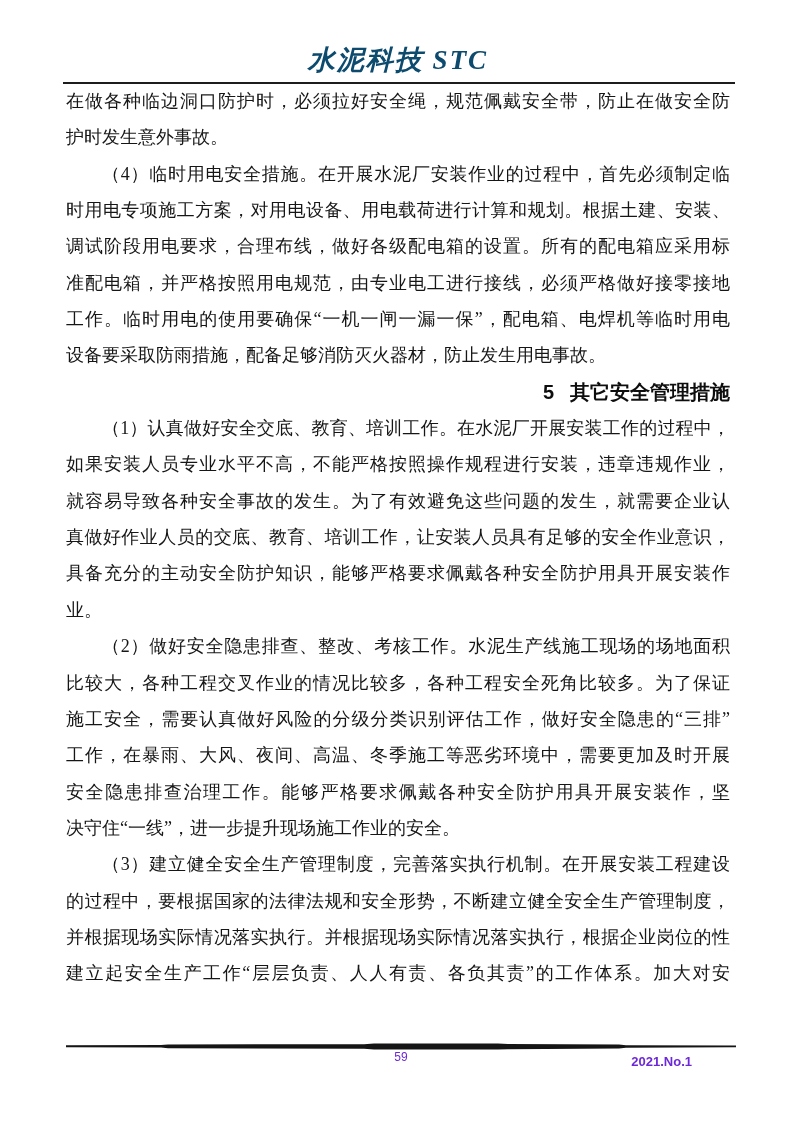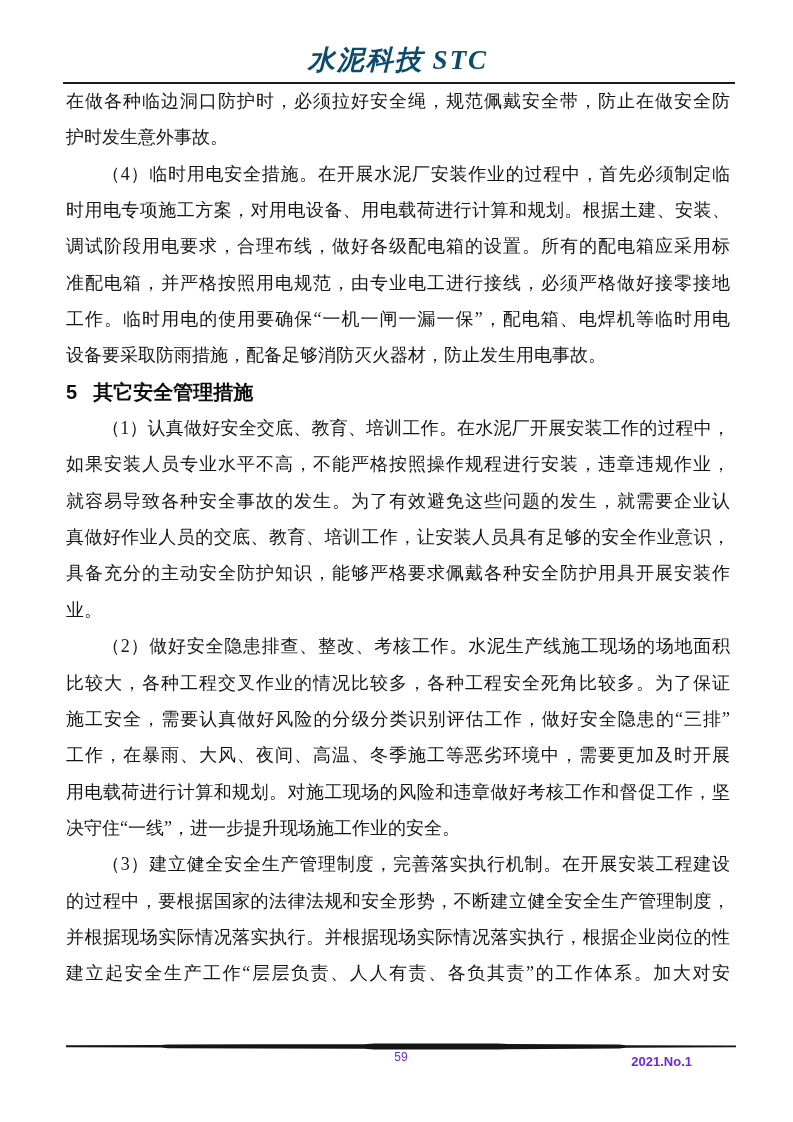--- a/index.html
+++ b/index.html
@@ -51,20 +51,21 @@
   .line.end { text-align-last: left; }
   .line.ind { text-indent: 2em; }
   .section-heading {
     height: 36.35px;
     line-height: 36.35px;
     font-family: "Liberation Sans", "DejaVu Sans", sans-serif;
     font-weight: 700;
     font-size: 20px;
     color: #0d0d0d;
     white-space: nowrap;
+    text-align: right;
   }
   .section-heading .num { margin-right: 16px; }
   .footer-rule {
     position: absolute;
     top: 1043px;
     left: 66px;
     width: 670px;
     height: 7px;
   }
   .footer-row {
@@ -126,21 +127,21 @@
       <div class="line">真做好作业人员的交底、教育、培训工作，让安装人员具有足够的安全作业意识，</div>
       <div class="line">具备充分的主动安全防护知识，能够严格要求佩戴各种安全防护用具开展安装作</div>
       <div class="line end">业。</div>
     </div>
 
     <div class="para">
       <div class="line ind">（2）做好安全隐患排查、整改、考核工作。水泥生产线施工现场的场地面积</div>
       <div class="line">比较大，各种工程交叉作业的情况比较多，各种工程安全死角比较多。为了保证</div>
       <div class="line">施工安全，需要认真做好风险的分级分类识别评估工作，做好安全隐患的“三排”</div>
       <div class="line">工作，在暴雨、大风、夜间、高温、冬季施工等恶劣环境中，需要更加及时开展</div>
-      <div class="line">用电载荷进行计算和规划。对施工现场的风险和违章做好考核工作和督促工作，坚</div>
+      <div class="line">安全隐患排查治理工作。能够严格要求佩戴各种安全防护用具开展安装作，坚</div>
       <div class="line end">决守住“一线”，进一步提升现场施工作业的安全。</div>
     </div>
 
     <div class="para">
       <div class="line ind">（3）建立健全安全生产管理制度，完善落实执行机制。在开展安装工程建设</div>
       <div class="line">的过程中，要根据国家的法律法规和安全形势，不断建立健全安全生产管理制度，</div>
       <div class="line">并根据现场实际情况落实执行。并根据现场实际情况落实执行，根据企业岗位的性</div>
       <div class="line">建立起安全生产工作“层层负责、人人有责、各负其责”的工作体系。加大对安</div>
     </div>
 

